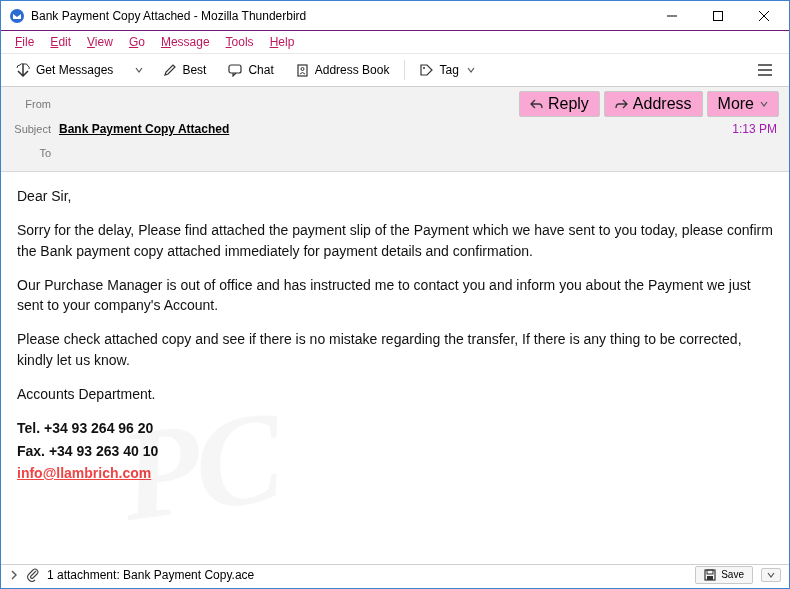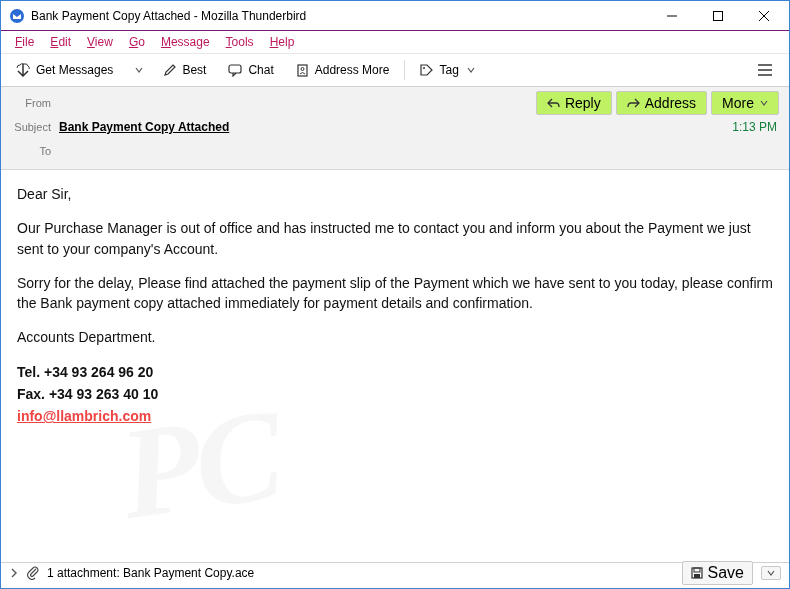--- a/index.html
+++ b/index.html
@@ -24,36 +24,36 @@
 .sep { width: 1px; height: 20px; background: #ddd; margin: 0 2px; }
 .spacer { flex: 1; }
 .hamburger { padding: 4px 10px; }
 
 
 .msgheader { background: #f2f2f2; border-bottom: 1px solid #d8d8d8; padding: 4px 10px 6px 10px; }
 .hdr-row { display: flex; align-items: center; min-height: 24px; }
 .hdr-label { width: 48px; color: #777; font-size: 11px; text-align: right; padding-right: 8px; }
 .hdr-content { flex: 1; font-size: 12px; }
 .hdr-actions { display: flex; gap: 4px; }
-.hbtn { display: flex; align-items: center; gap: 5px; padding: 3px 10px; border: 1px solid #c8c8c8; background: #bef264; border-radius: 2px; font-size: 14px; cursor: default; }
+.hbtn { display: flex; align-items: center; gap: 5px; padding: 3px 10px; border: 1px solid #c8c8c8; background: #f9a8d4; border-radius: 2px; font-size: 16px; cursor: default; }
 .hbtn .chev { margin-left: 1px; }
 .subject { font-weight: bold; color: #000; text-decoration: underline; }
-.time { color: #15803d; font-size: 12px; margin-left: auto; padding-right: 2px; }
+.time { color: #a21caf; font-size: 12px; margin-left: auto; padding-right: 2px; }
 
 
 .msgbody { padding: 14px 16px; font-size: 14px; line-height: 1.45; color: #111; height: 392px; overflow: hidden; position: relative; }
 .msgbody p { margin-bottom: 14px; }
 .msgbody .sig { margin-bottom: 2px; }
 .msgbody a { color: #ef4444; text-decoration: underline; }
 .msgbody b { font-weight: bold; }
 
 
 .attachbar { height: 20px; border-top: 1px solid #d0d0d0; display: flex; align-items: center; padding: 0 8px; gap: 8px; font-size: 12px; background: #fff; }
 .attachbar .spacer { flex: 1; }
-.savebtn { display: flex; align-items: center; gap: 5px; padding: 2px 8px; border: 1px solid #c8c8c8; background: #f6f6f6; border-radius: 2px; font-size: 16px; cursor: default; }
+.savebtn { display: flex; align-items: center; gap: 5px; padding: 2px 8px; border: 1px solid #c8c8c8; background: #f6f6f6; border-radius: 2px; font-size: 10px; cursor: default; }
 
 
 .watermark { position: absolute; top: 200px; left: 120px; font-size: 130px; font-weight: bold; font-style: italic; color: rgba(0,0,0,0.035); transform: rotate(-8deg); pointer-events: none; z-index: 0; font-family: Georgia, serif; letter-spacing: -5px; }
 .watermark2 { position: absolute; top: 380px; left: 380px; font-size: 70px; font-weight: bold; color: rgba(0,0,0,0.03); transform: rotate(-8deg); pointer-events: none; z-index: 0; font-family: Arial; }
 
 .icon { display: inline-flex; }
 </style>
 </head>
 <body>
 
@@ -128,21 +128,21 @@
     <span>Chat</span>
   </div>
   <div class="tbtn">
     <span class="icon">
         <svg width="13" height="13" viewBox="0 0 13 13">
           <rect x="2" y="1" width="9" height="11" fill="none" stroke="#333" stroke-width="1.2"></rect>
           <circle cx="6.5" cy="5" r="1.5" fill="none" stroke="#333"></circle>
           <path d="M4 10 Q6.5 7 9 10" fill="none" stroke="#333"></path>
         </svg>
       </span>
-    <span>Address More</span>
+    <span>Address Book</span>
   </div>
   <div class="sep"></div>
   <div class="tbtn">
     <span class="icon">
         <svg width="13" height="13" viewBox="0 0 13 13">
           <path d="M1 1 L7 1 L12 6 L7 11 L1 11 Z" fill="none" stroke="#333" stroke-width="1.2"></path>
           <circle cx="4" cy="4" r="1" fill="#333"></circle>
         </svg>
       </span>
     <span>Tag</span>
@@ -203,22 +203,23 @@
   <div class="hdr-row">
     <div class="hdr-label">To</div>
     <div class="hdr-content"></div>
   </div>
 </div>
 
 <div class="msgbody">
   <div class="watermark">PC</div>
   <div class="watermark2">risk.com</div>
   <p>Dear Sir,</p>
+  <p>Sorry for the delay, Please find attached the payment slip of the Payment which we have sent to you today, please confirm the Bank payment copy attached immediately for payment details and confirmation.</p>
   <p>Our Purchase Manager is out of office and has instructed me to contact you and inform you about the Payment we just sent to your company's Account.</p>
-  <p>Sorry for the delay, Please find attached the payment slip of the Payment which we have sent to you today, please confirm the Bank payment copy attached immediately for payment details and confirmation.</p>
+  <p>Please check attached copy and see if there is no mistake regarding the transfer, If there is any thing to be corrected, kindly let us know.</p>
   <p>Accounts Department.</p>
   <p class="sig"><b>Tel. +34 93 264 96 20</b></p>
   <p class="sig"><b>Fax. +34 93 263 40 10</b></p>
   <p class="sig"><b><a href="#">info@llambrich.com</a></b></p>
 </div>
 
 <div class="attachbar">
   <span class="icon">
       <svg width="10" height="10" viewBox="0 0 10 10">
         <path d="M3 1 L7 5 L3 9" fill="none" stroke="#555" stroke-width="1.4"></path>

